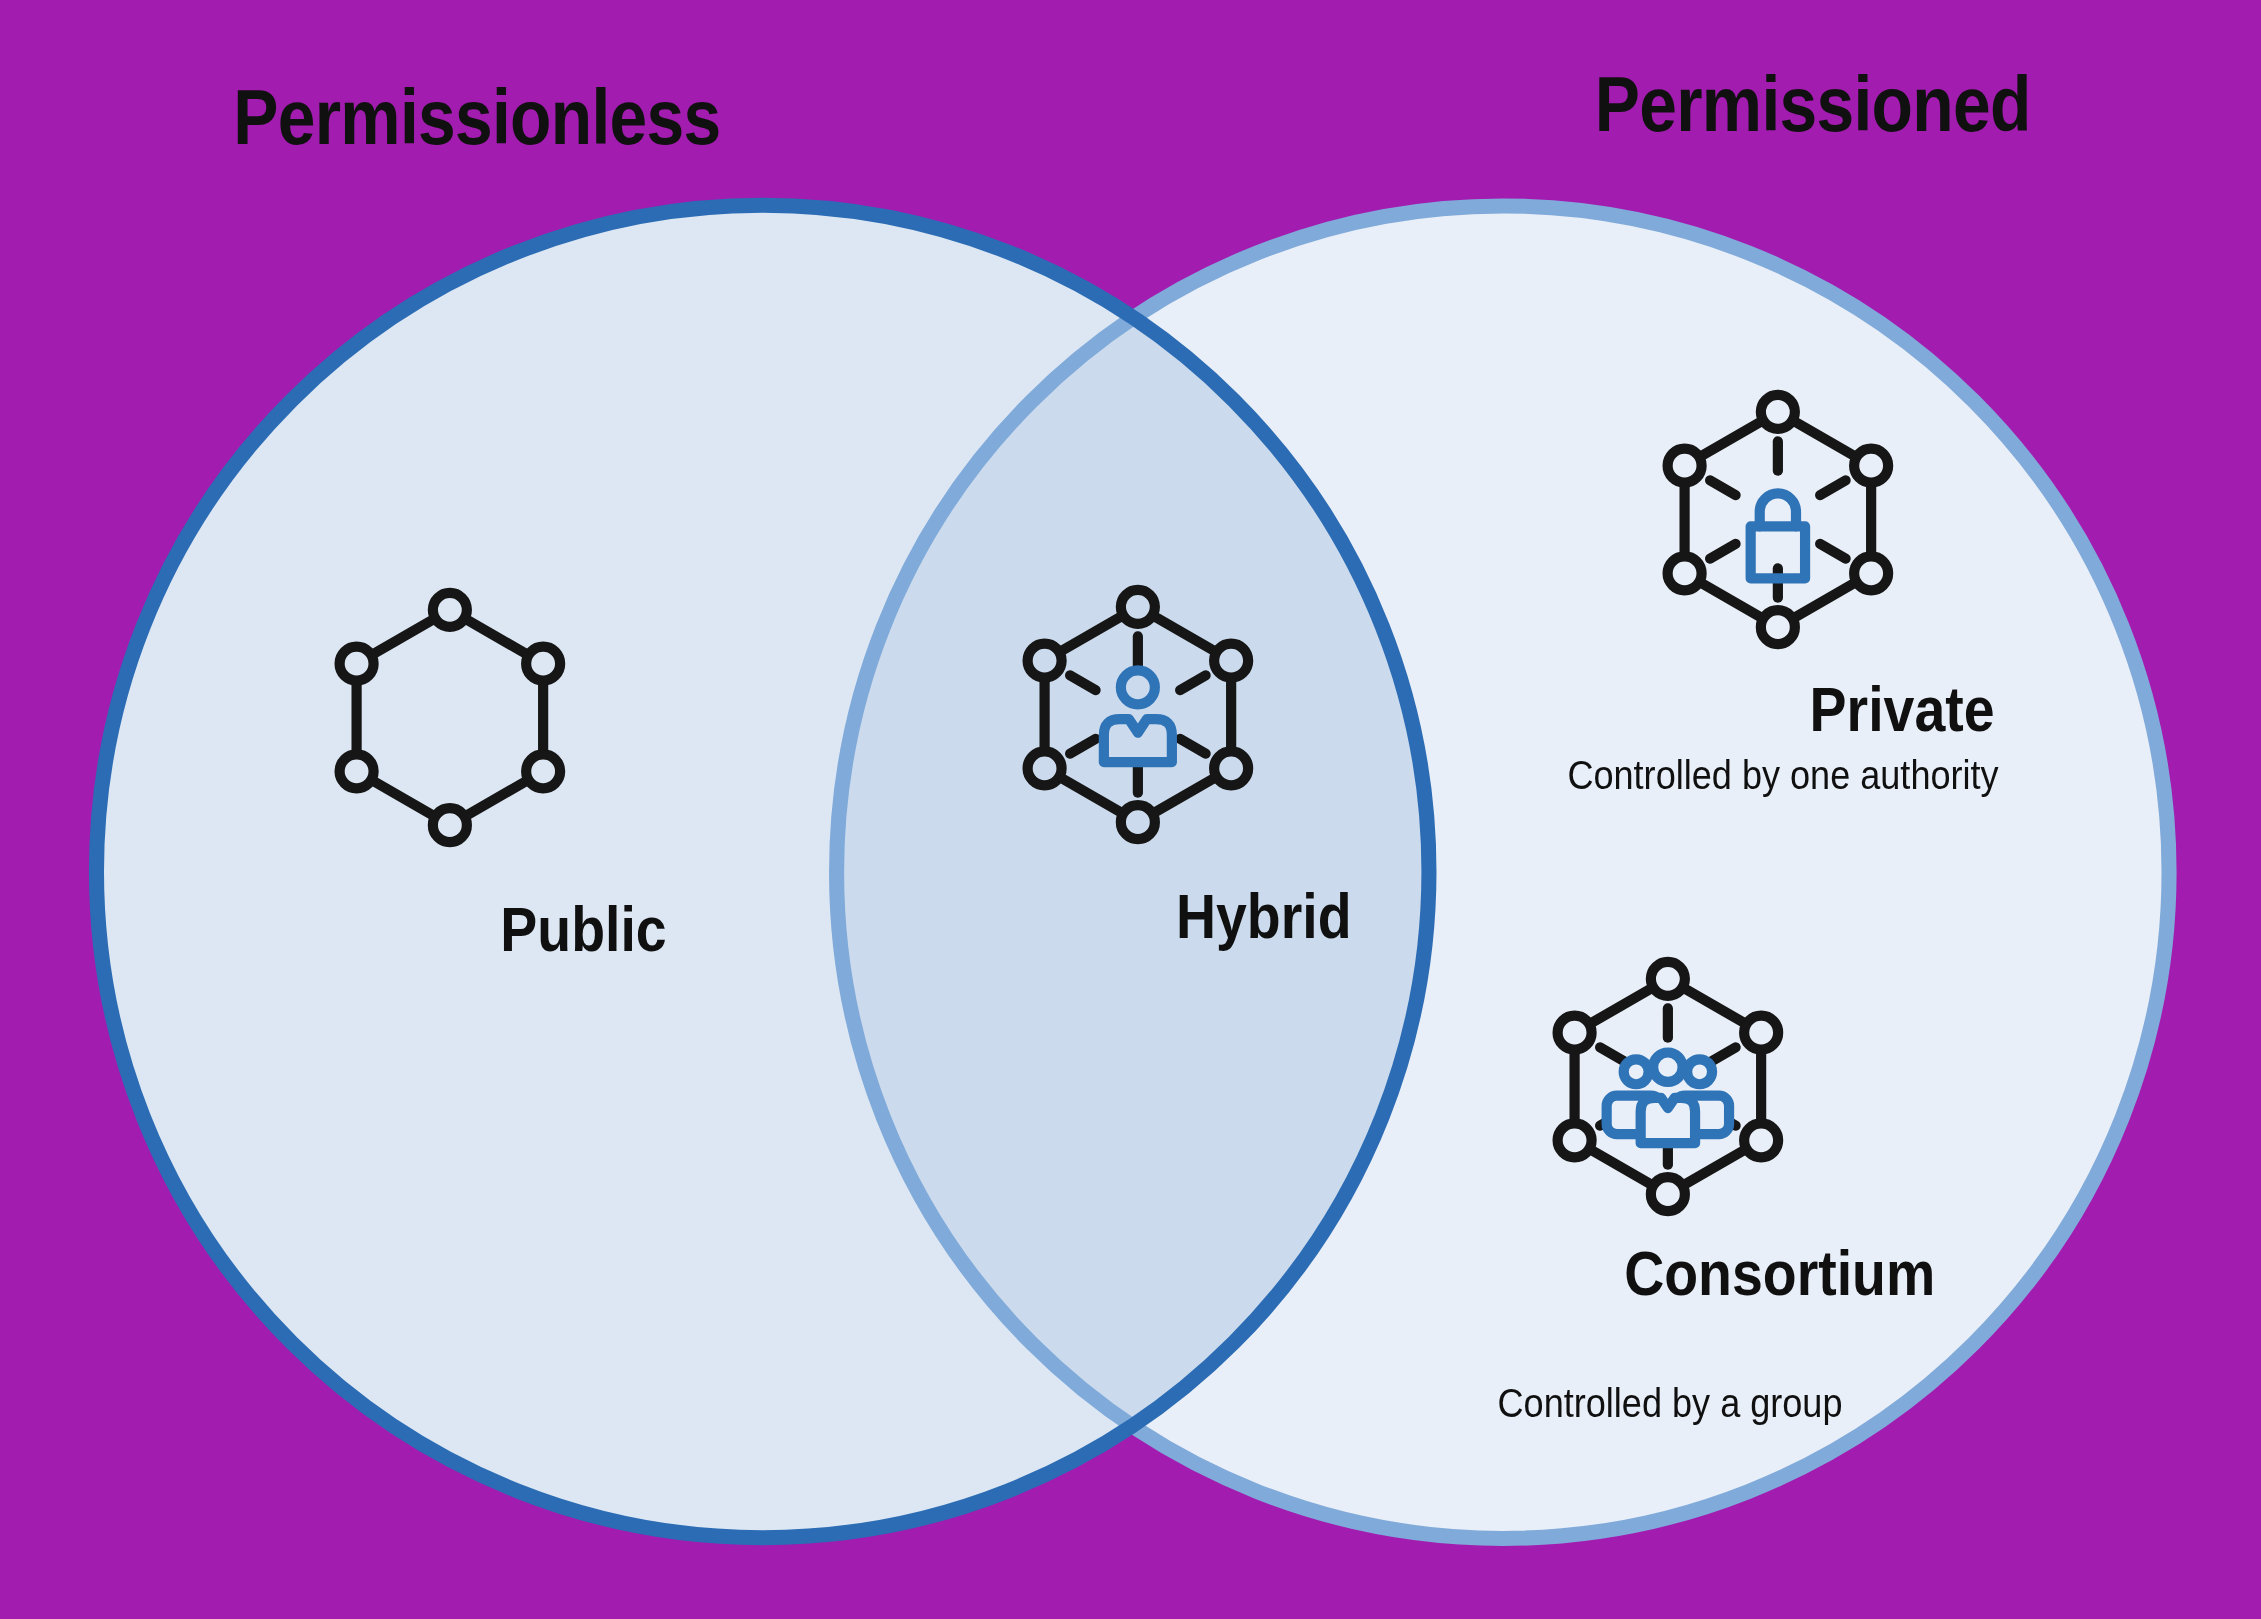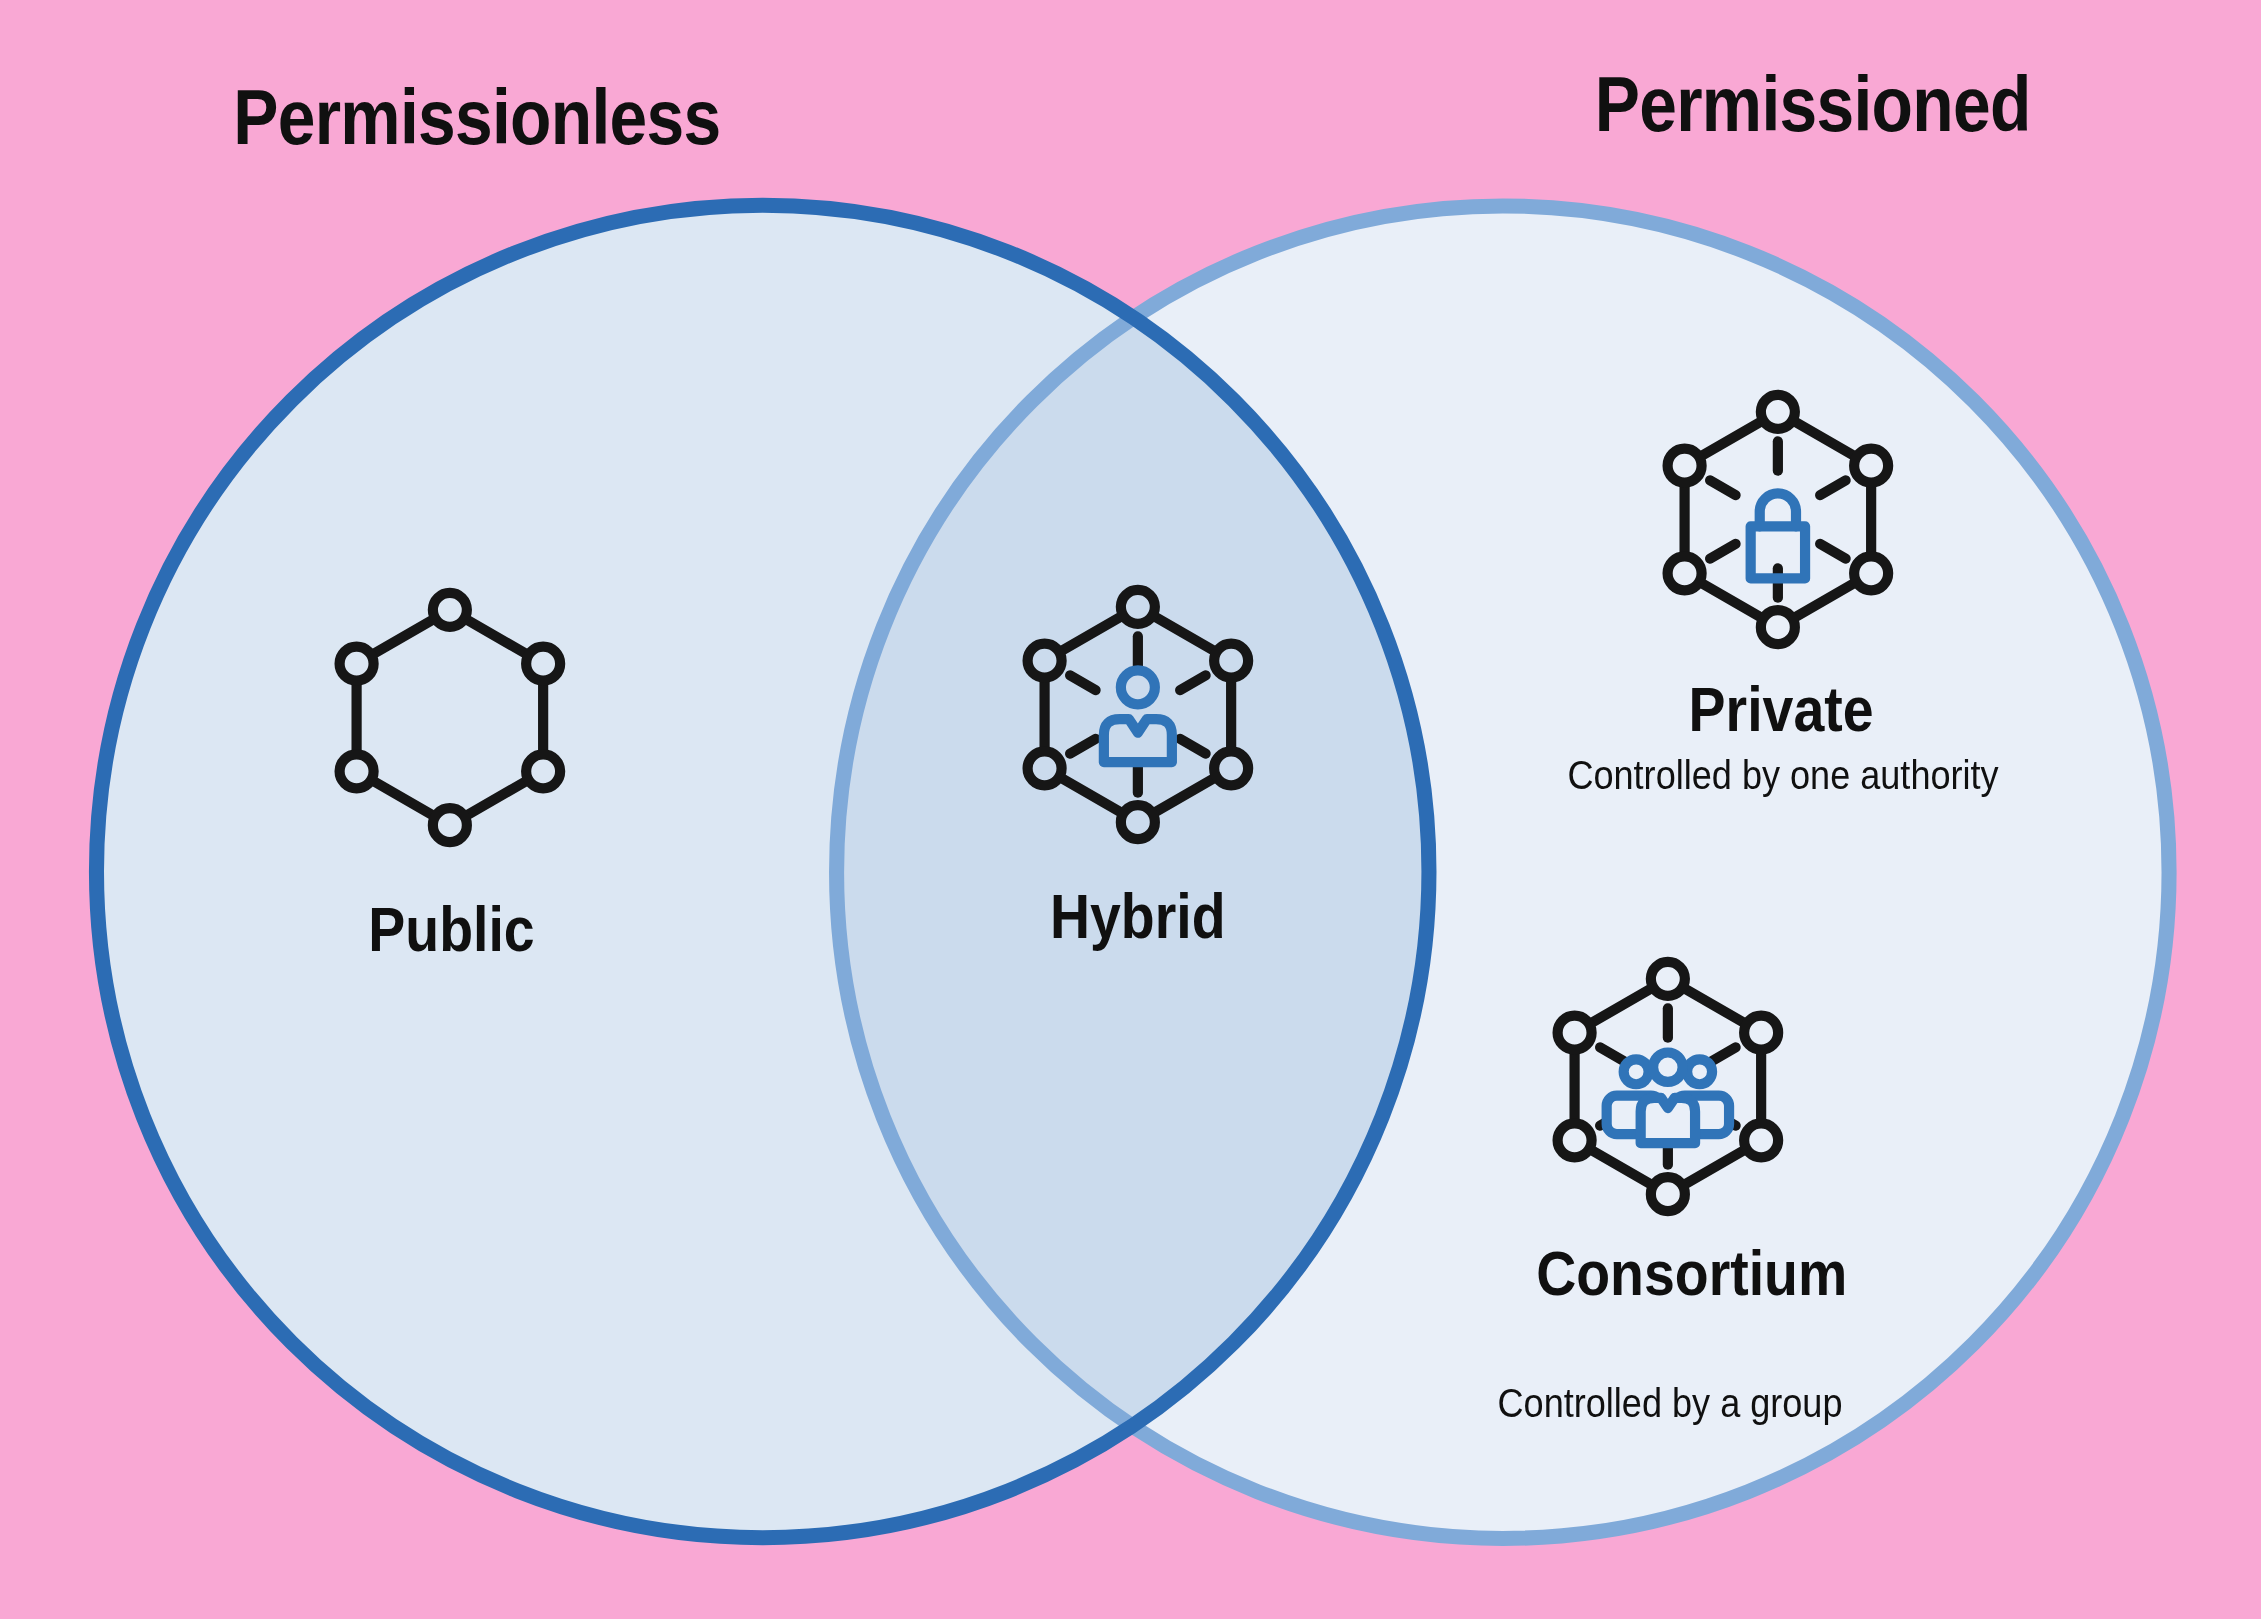--- a/index.html
+++ b/index.html
@@ -1,25 +1,25 @@
 <!DOCTYPE html>
 <html style="font-size:12px"><head>
 <meta charset="utf-8">
 <style>
   html,body{margin:0;padding:0;background:#ffffff;}
   .stage{
-    position:relative;width:2261px;height:1620px;background:#f9a8d4;
+    position:relative;width:2261px;height:1620px;background:#a21caf;
     font-family:"Liberation Sans",sans-serif;overflow:hidden;color:#101010;
   }
   .venn-svg{position:absolute;left:0;top:0;}
   .icon{position:absolute;}
   .txt{position:absolute;text-align:center;}
   .txt .sx{display:inline-block;transform:scaleX(0.88);transform-origin:50% 50%;white-space:nowrap;}
   .title{font-size:77px;font-weight:bold;letter-spacing:-0.8px;line-height:1;}
-  .set-label{font-size:63px;font-weight:bold;line-height:1;}
+  .set-label{font-size:63px;font-weight:bold;line-height:1;text-align:right;}
   .set-desc{font-size:41px;line-height:1;}
   .hybrid-desc{font-size:51px;line-height:60px;}
   .hybrid-desc .sx{display:block;transform:scaleX(0.88);transform-origin:50% 50%;white-space:nowrap;}
   
   .edges,.spoke{fill:none;stroke:#161616;stroke-width:9;stroke-linecap:round;}
   .node{stroke:#161616;stroke-width:9;fill:var(--node-fill,#ffffff);}
   .glyph{fill:none;stroke:#3074b8;stroke-width:9;stroke-linejoin:round;stroke-linecap:round;}
   .glyph-occ{fill:var(--node-fill,#ffffff);stroke:#3074b8;stroke-width:9;stroke-linejoin:round;}
 </style>
 </head>

